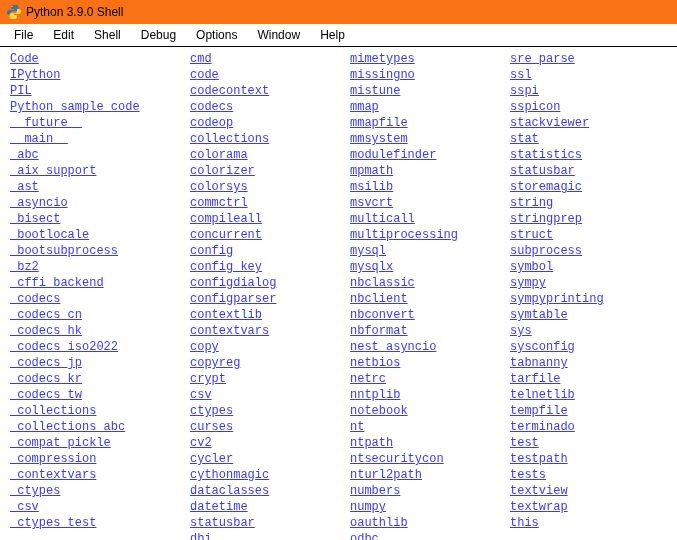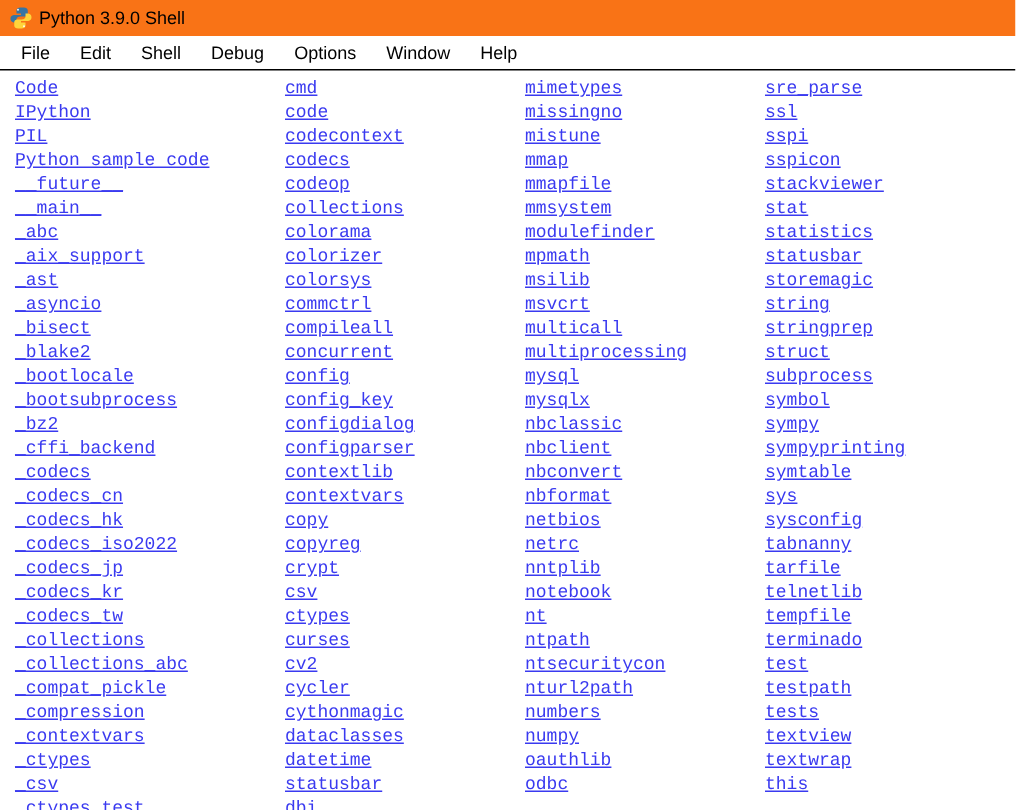--- a/index.html
+++ b/index.html
@@ -96,21 +96,20 @@
         <span class="module">IPython</span>
         <span class="module">PIL</span>
         <span class="module">Python sample code</span>
         <span class="module">__future__</span>
         <span class="module">__main__</span>
         <span class="module">_abc</span>
         <span class="module">_aix_support</span>
         <span class="module">_ast</span>
         <span class="module">_asyncio</span>
         <span class="module">_bisect</span>
-        <span class="module">_blake2</span>
         <span class="module">_bootlocale</span>
         <span class="module">_bootsubprocess</span>
         <span class="module">_bz2</span>
         <span class="module">_cffi_backend</span>
         <span class="module">_codecs</span>
         <span class="module">_codecs_cn</span>
         <span class="module">_codecs_hk</span>
         <span class="module">_codecs_iso2022</span>
         <span class="module">_codecs_jp</span>
         <span class="module">_codecs_kr</span>
@@ -169,20 +168,21 @@
         <span class="module">msilib</span>
         <span class="module">msvcrt</span>
         <span class="module">multicall</span>
         <span class="module">multiprocessing</span>
         <span class="module">mysql</span>
         <span class="module">mysqlx</span>
         <span class="module">nbclassic</span>
         <span class="module">nbclient</span>
         <span class="module">nbconvert</span>
         <span class="module">nbformat</span>
+        <span class="module">nest_asyncio</span>
         <span class="module">netbios</span>
         <span class="module">netrc</span>
         <span class="module">nntplib</span>
         <span class="module">notebook</span>
         <span class="module">nt</span>
         <span class="module">ntpath</span>
         <span class="module">ntsecuritycon</span>
         <span class="module">nturl2path</span>
         <span class="module">numbers</span>
         <span class="module">numpy</span>

